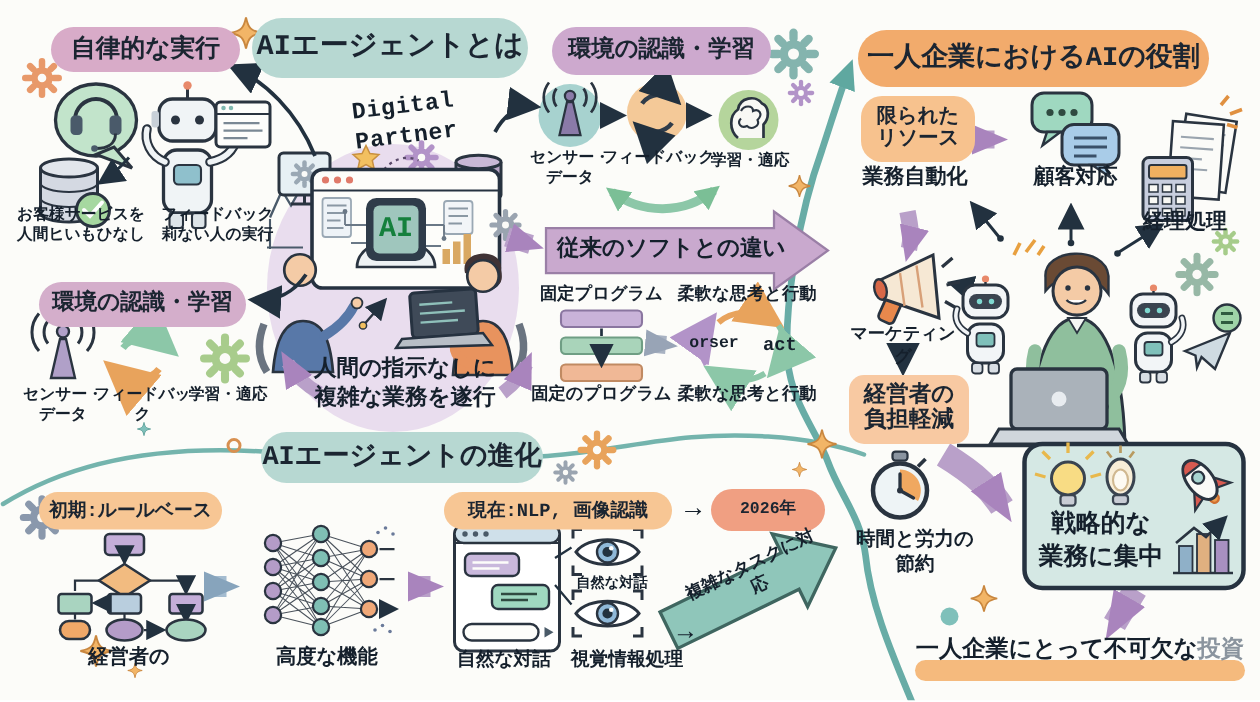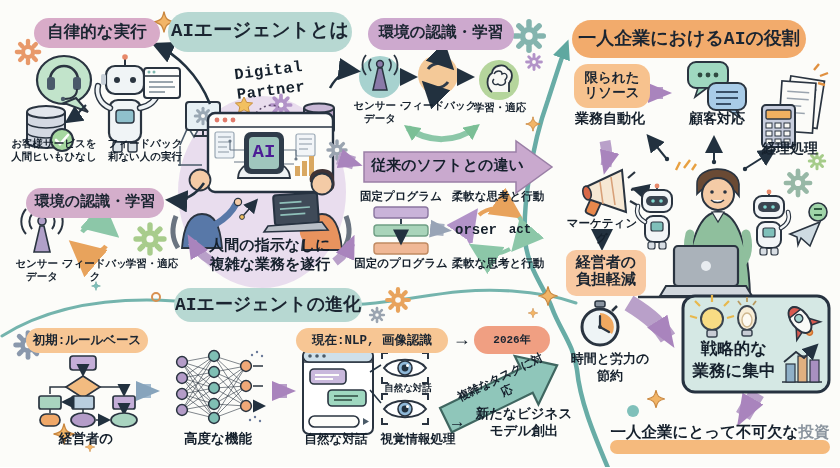--- a/index.html
+++ b/index.html
@@ -479,58 +479,56 @@
 </svg>
 
 <div class="pill" style="left:34px;top:18px;width:126px;height:30px;font-size:16.5px;background:#d8abc8;">自律的な実行</div>
 <div class="cap" style="left:4px;top:138px;width:100px;font-size:10.5px;">お客様サービスを
 人間ヒいもひなし</div>
 <div class="cap" style="left:100px;top:138px;width:90px;font-size:10.5px;">フィードバック
 莉ない人の実行</div>
 
 <div class="pill" style="left:168px;top:12px;width:184px;height:40px;font-size:19px;background:#b7d8d2;border-radius:22px;">AIエージェントとは</div>
 <div class="cap" style="left:200px;top:62px;width:140px;font-size:15.5px;font-weight:800;transform:rotate(-7deg);letter-spacing:0.5px;">Digital Partner</div>
-<div class="cap" style="left:249px;top:140px;width:30px;font-size:19px;font-weight:800;color:#4c1d95;">AI</div>
+<div class="cap" style="left:249px;top:140px;width:30px;font-size:19px;font-weight:800;color:#15803d;">AI</div>
 <div class="cap" style="left:200px;top:237px;width:140px;font-size:15px;font-weight:800;">人間の指示なしに
 複雑な業務を遂行</div>
 
 <div class="pill" style="left:368px;top:18px;width:146px;height:32px;font-size:15.5px;background:#cda9ce;">環境の認識・学習</div>
 <div class="cap" style="left:352px;top:100px;width:56px;font-size:10.5px;">センサー・
 データ</div>
 <div class="cap" style="left:401px;top:100px;width:76px;font-size:10.5px;">フィードバック</div>
 <div class="cap" style="left:473px;top:102px;width:54px;font-size:10.5px;">学習・適応</div>
 
 <div class="pill" style="left:26px;top:188px;width:138px;height:30px;font-size:15px;background:#d4aecb;">環境の認識・学習</div>
 <div class="cap" style="left:14px;top:258px;width:56px;font-size:10.5px;">センサー・
 データ</div>
 <div class="cap" style="left:60px;top:258px;width:70px;font-size:10.5px;">フィードバック</div>
 <div class="cap" style="left:124px;top:258px;width:56px;font-size:10.5px;">学習・適応</div>
 
 <div class="cap" style="left:370px;top:157px;width:155px;font-size:15px;font-weight:800;">従来のソフトとの違い</div>
 <div class="cap" style="left:358px;top:190px;width:86px;font-size:11.5px;">固定プログラム</div>
 <div class="cap" style="left:352px;top:257px;width:98px;font-size:11.5px;">固定のプログラム</div>
 <div class="cap" style="left:450px;top:190px;width:96px;font-size:11.5px;">柔軟な思考と行動</div>
 <div class="cap" style="left:450px;top:257px;width:96px;font-size:11.5px;">柔軟な思考と行動</div>
-<div class="cap" style="left:454px;top:222px;width:44px;font-size:14px;font-weight:800;text-align:center;">orser</div>
+<div class="cap" style="left:454px;top:222px;width:44px;font-size:11px;font-weight:800;text-align:center;">orser</div>
 <div class="cap" style="left:502px;top:222px;width:36px;font-size:12.5px;font-weight:800;">act</div>
 
 <div class="pill" style="left:174px;top:288px;width:188px;height:34px;font-size:18px;background:#b7d8d2;border-radius:20px;">AIエージェントの進化</div>
 <div class="pill" style="left:26px;top:328px;width:122px;height:25px;font-size:12.5px;background:#f7c694;border-radius:13px;">初期:ルールベース</div>
 <div class="pill" style="left:296px;top:328px;width:152px;height:25px;font-size:12.5px;background:#f7c694;border-radius:13px;">現在:NLP, 画像認識</div>
 <div class="cap" style="left:450px;top:329px;width:24px;font-size:18px;font-weight:800;">→</div>
 <div class="pill" style="left:474px;top:326px;width:76px;height:28px;font-size:11px;background:#f09f82;border-radius:14px;">2026年</div>
 <div class="cap" style="left:44px;top:431px;width:84px;font-size:13.5px;font-weight:800;">経営者の</div>
 <div class="cap" style="left:170px;top:431px;width:96px;font-size:13.5px;font-weight:800;">高度な機能</div>
 <div class="cap" style="left:298px;top:432px;width:76px;font-size:12.5px;font-weight:800;">自然な対話</div>
 <div class="cap" style="left:374px;top:432px;width:88px;font-size:12.5px;font-weight:800;">視覚情報処理</div>
 <div class="cap" style="left:378px;top:383px;width:60px;font-size:9.5px;">自然な対話</div>
 <div class="cap" style="left:452px;top:370px;width:104px;font-size:11.5px;transform:rotate(-26deg);">複雑なタスクに対応</div>
 <div class="cap" style="left:446px;top:412px;width:22px;font-size:17px;font-weight:800;">→</div>
-<div class="cap" style="left:466px;top:406px;width:116px;font-size:13.5px;font-weight:800;">新たなビジネス
-モデル創出</div>
 
 <div class="pill" style="left:572px;top:20px;width:234px;height:38px;font-size:18px;background:#f2ab6c;border-radius:19px;">一人企業におけるAIの役割</div>
 <div class="pill" style="left:574px;top:64px;width:76px;height:44px;font-size:13.5px;background:#f7c28e;border-radius:14px;">限られた
 リソース</div>
 <div class="cap" style="left:566px;top:111px;width:88px;font-size:14px;font-weight:800;">業務自動化</div>
 <div class="cap" style="left:684px;top:111px;width:66px;font-size:14px;font-weight:800;">顧客対応</div>
 <div class="cap" style="left:758px;top:141px;width:64px;font-size:14px;font-weight:800;">経理処理</div>
 <div class="cap" style="left:562px;top:217px;width:80px;font-size:11.5px;">マーケティング</div>
 <div class="pill" style="left:566px;top:250px;width:80px;height:46px;font-size:15px;background:#f8c9a2;border-radius:10px;">経営者の
 負担軽減</div>

